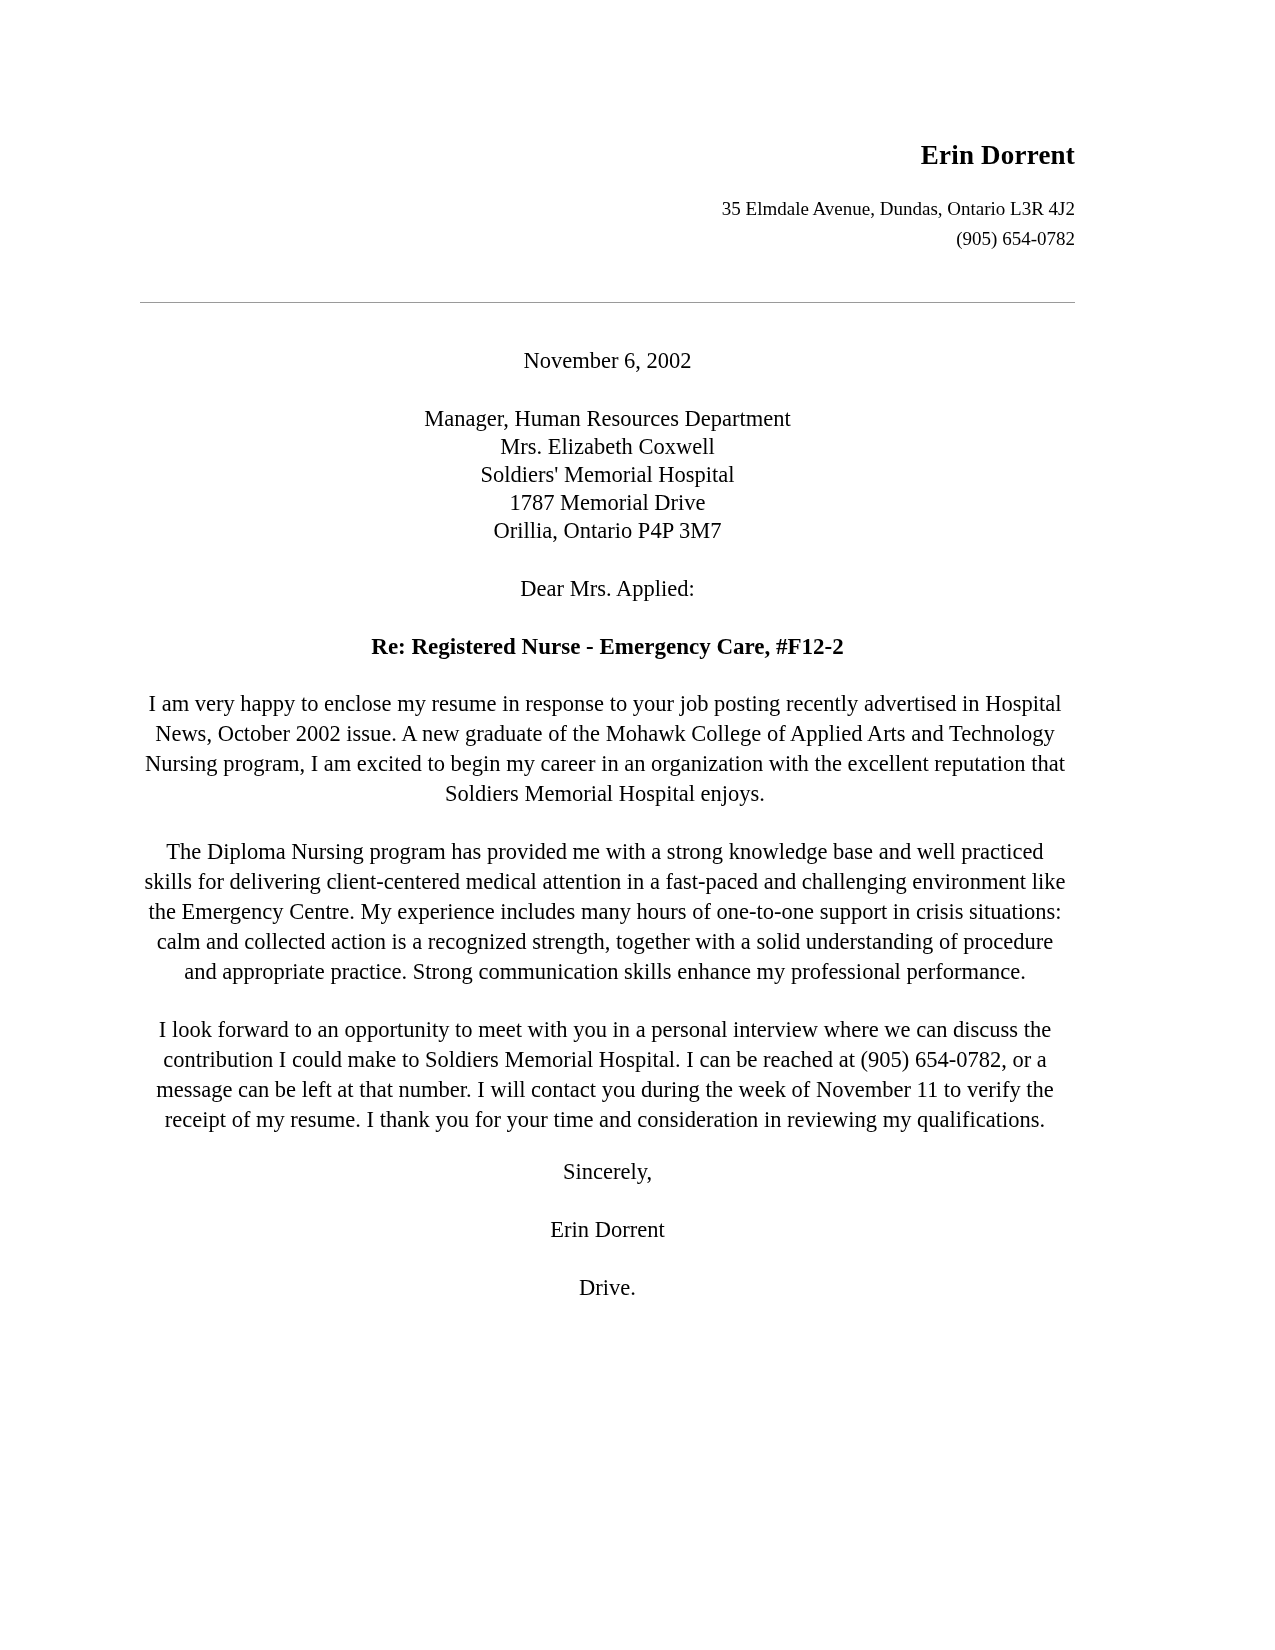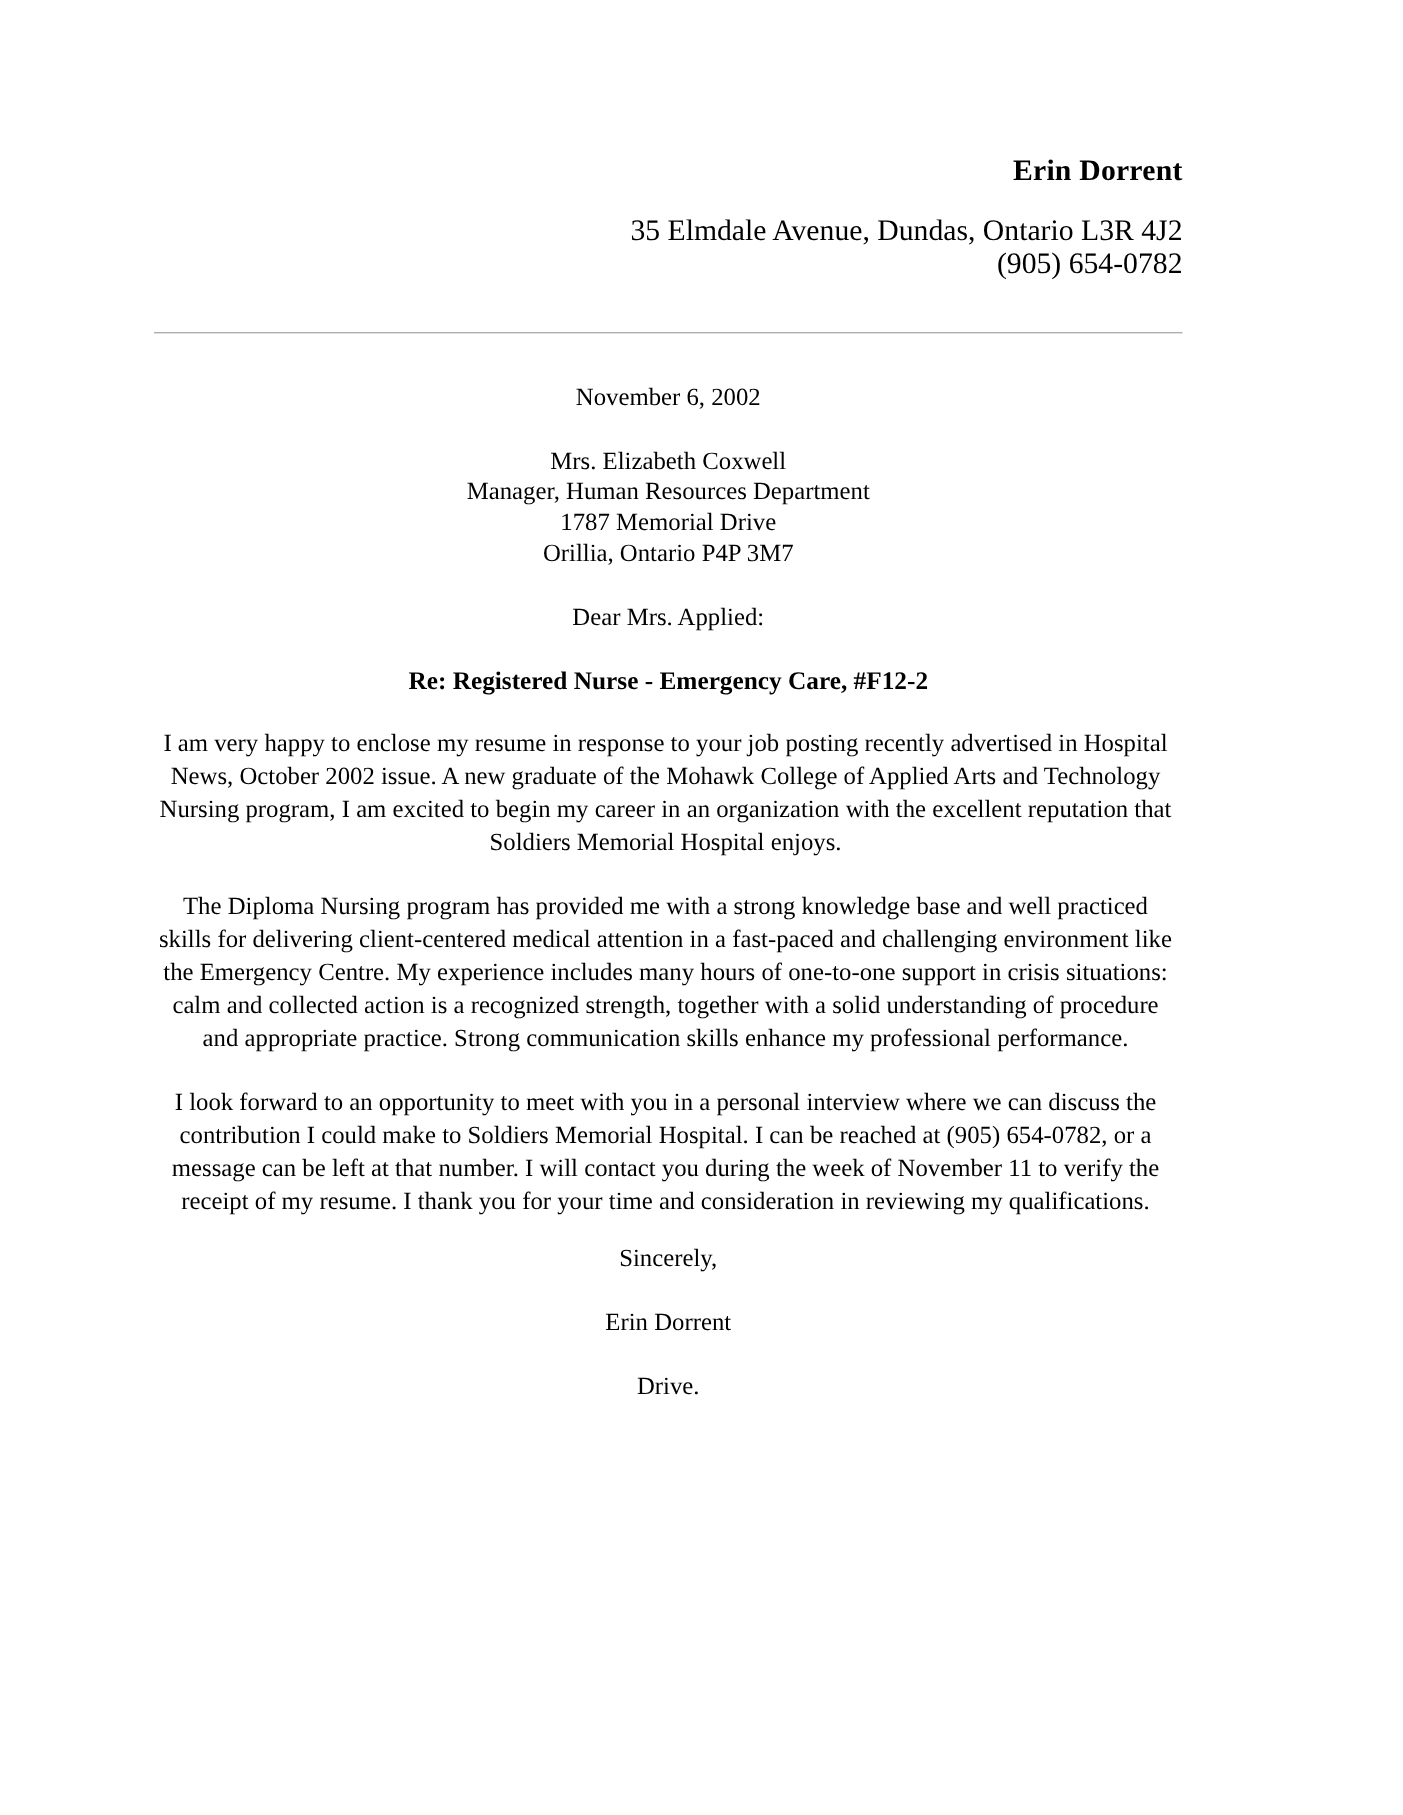--- a/index.html
+++ b/index.html
@@ -34,21 +34,21 @@
     padding-top: 138px;
   }
   .letterhead-name {
     font-size: 27px;
     font-weight: bold;
     line-height: 34px;
     letter-spacing: 0.2px;
   }
   .letterhead-contact {
     margin-top: 22px;
-    font-size: 27px;
+    font-size: 19px;
     line-height: 30px;
   }
   .letterhead-line {
     display: block;
   }
 
   .rule {
     margin-top: 48px;
     border: 0;
     border-top: 1px solid #9a9a9a;
@@ -111,22 +111,23 @@
       </div>
     </div>
 
     <hr class="rule">
 
     <div class="letter-body">
 
       <div class="block date">November 6, 2002</div>
 
       <div class="block recipient">
+        <span class="line">Manager, Human Resources Department</span>
         <span class="line">Mrs. Elizabeth Coxwell</span>
-        <span class="line">Manager, Human Resources Department</span>
+        <span class="line">Soldiers' Memorial Hospital</span>
         <span class="line">1787 Memorial Drive</span>
         <span class="line">Orillia, Ontario P4P 3M7</span>
       </div>
 
       <div class="block salutation">Dear Mrs. Applied:</div>
 
       <div class="block subject">Re: Registered Nurse - Emergency Care, #F12-2</div>
 
       <p class="para">I am very happy to enclose my resume in response to your job posting recently advertised in Hospital News, October 2002 issue. A new graduate of the Mohawk College of Applied Arts and Technology Nursing program, I am excited to begin my career in an organization with the excellent reputation that Soldiers Memorial Hospital enjoys.</p>
 

